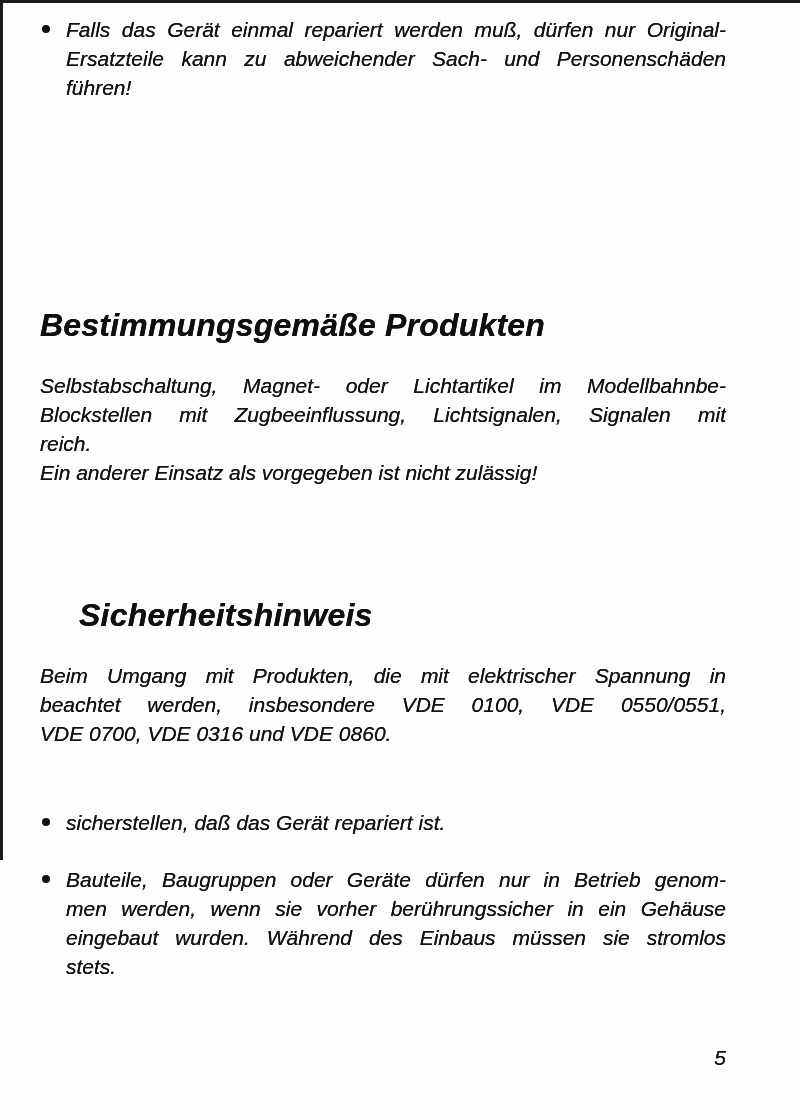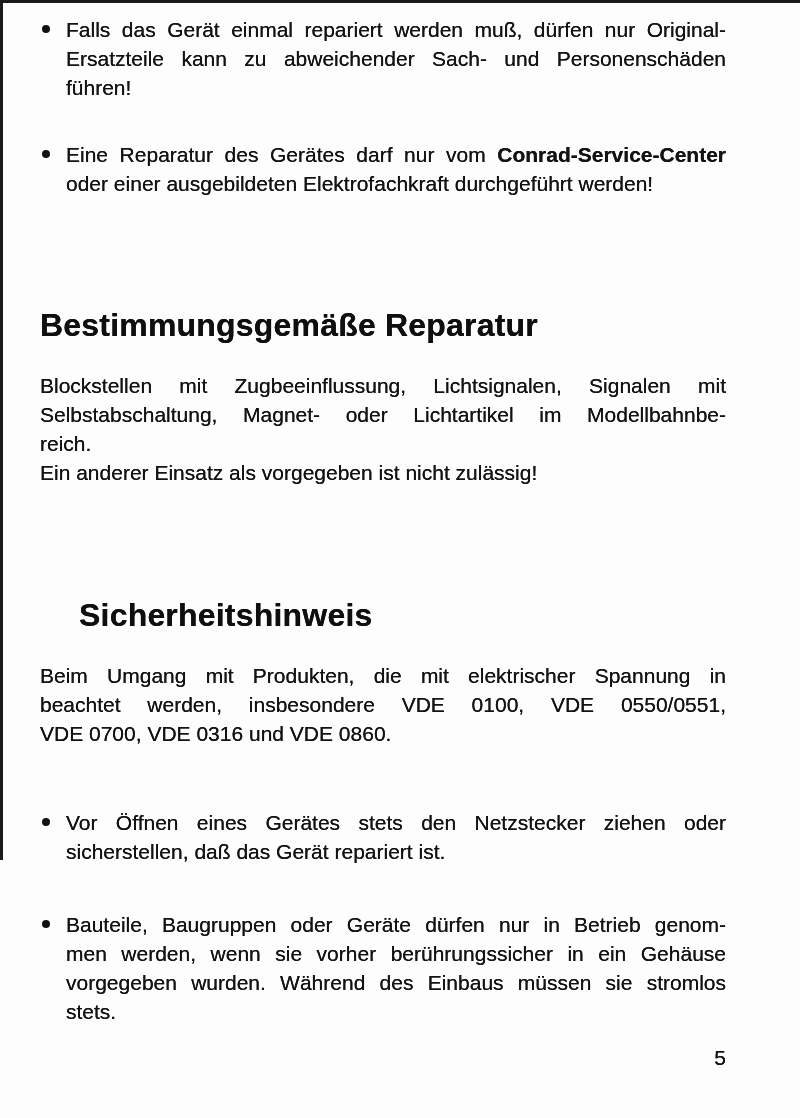--- a/index.html
+++ b/index.html
@@ -4,36 +4,36 @@
 <style>
   html,body{margin:0;padding:0;}
   body{
     width:800px;height:1118px;
     background:#fdfdfd;
     font-family:"Liberation Sans",sans-serif;
     color:#131313;
     position:relative;
     overflow:hidden;
   }
-  .page{position:absolute;inset:0;}
+  .page{position:absolute;inset:0;font-style:italic;}
   
   .scan-top{position:absolute;top:0;left:0;width:800px;height:3px;background:#1b1b1b;}
   .scan-left{position:absolute;top:0;left:0;width:3px;height:860px;background:#1b1b1b;}
 
   .col{position:absolute;left:40px;width:686px;}
   .body-text{font-size:21px;line-height:29px;text-shadow:0 0 .3px currentColor;}
   .line{height:29px;overflow:hidden;}
   .line.just{text-align:justify;text-align-last:justify;}
   .line.just::after{content:"";display:inline-block;width:100%;height:0;}
   .line b{font-weight:bold;}
 
   ul.bullets{list-style:none;margin:0;padding:0;}
   li.bullet{position:relative;padding-left:26px;}
   #top-bullets li.bullet + li.bullet{margin-top:38px;}
-  #bottom-bullets li.bullet + li.bullet{margin-top:44px;}
+  #bottom-bullets li.bullet + li.bullet{margin-top:28px;}
   .dot{position:absolute;left:2px;top:10px;width:8px;height:8px;border-radius:50%;background:#111;}
 
   h1.section-heading{
     margin:0;font-size:32px;line-height:38px;font-weight:bold;
     letter-spacing:0.2px;color:#0f0f0f;text-shadow:0 0 .3px currentColor;
   }
   #heading-verwendung{top:306px;}
   #heading-sicherheit{top:596px;margin-left:39px;}
   #top-bullets{top:15px;}
   #para-verwendung{top:371px;}
@@ -50,59 +50,51 @@
 
   <ul id="top-bullets" class="bullets col body-text">
       <li class="bullet">
         <span class="dot"></span>
         <div class="btext">
           <div class="line just"><span>Falls das Gerät einmal repariert werden muß, dürfen nur Original-</span></div>
           <div class="line just"><span>Ersatzteile kann zu abweichender Sach- und Personenschäden</span></div>
           <div class="line last"><span>führen!</span></div>
         </div>
       </li>
-      <li class="bullet">
-        <span class="dot"></span>
-        <div class="btext">
-          <div class="line just"><span>Eine Reparatur des Gerätes darf nur vom </span><b>Conrad-Service-Center</b></div>
-          <div class="line last"><span>oder einer ausgebildeten Elektrofachkraft durchgeführt werden!</span></div>
-        </div>
-      </li>
     </ul>
 
-  <h1 id="heading-verwendung" class="section-heading col">Bestimmungsgemäße Reparatur</h1>
+  <h1 id="heading-verwendung" class="section-heading col">Bestimmungsgemäße Produkten</h1>
 
   <div id="para-verwendung" class="col body-text">
+      <div class="line just"><span>Selbstabschaltung, Magnet- oder Lichtartikel im Modellbahnbe-</span></div>
       <div class="line just"><span>Blockstellen mit Zugbeeinflussung, Lichtsignalen, Signalen mit</span></div>
-      <div class="line just"><span>Selbstabschaltung, Magnet- oder Lichtartikel im Modellbahnbe-</span></div>
       <div class="line last"><span>reich.</span></div>
       <div class="line last"><span>Ein anderer Einsatz als vorgegeben ist nicht zulässig!</span></div>
     </div>
 
   <h1 id="heading-sicherheit" class="section-heading col">Sicherheitshinweis</h1>
 
   <div id="para-sicherheit" class="col body-text">
       <div class="line just"><span>Beim Umgang mit Produkten, die mit elektrischer Spannung in</span></div>
       <div class="line just"><span>beachtet werden, insbesondere VDE 0100, VDE 0550/0551,</span></div>
       <div class="line last"><span>VDE 0700, VDE 0316 und VDE 0860.</span></div>
     </div>
 
   <ul id="bottom-bullets" class="bullets col body-text">
       <li class="bullet">
         <span class="dot"></span>
         <div class="btext">
-          <div class="line just"><span>Vor Öffnen eines Gerätes stets den Netzstecker ziehen oder</span></div>
           <div class="line last"><span>sicherstellen, daß das Gerät repariert ist.</span></div>
         </div>
       </li>
       <li class="bullet">
         <span class="dot"></span>
         <div class="btext">
           <div class="line just"><span>Bauteile, Baugruppen oder Geräte dürfen nur in Betrieb genom-</span></div>
           <div class="line just"><span>men werden, wenn sie vorher berührungssicher in ein Gehäuse</span></div>
-          <div class="line just"><span>vorgegeben wurden. Während des Einbaus müssen sie stromlos</span></div>
+          <div class="line just"><span>eingebaut wurden. Während des Einbaus müssen sie stromlos</span></div>
           <div class="line last"><span>stets.</span></div>
         </div>
       </li>
     </ul>
 
   <div class="page-number">5</div>
 </div>
 
 </body></html>

